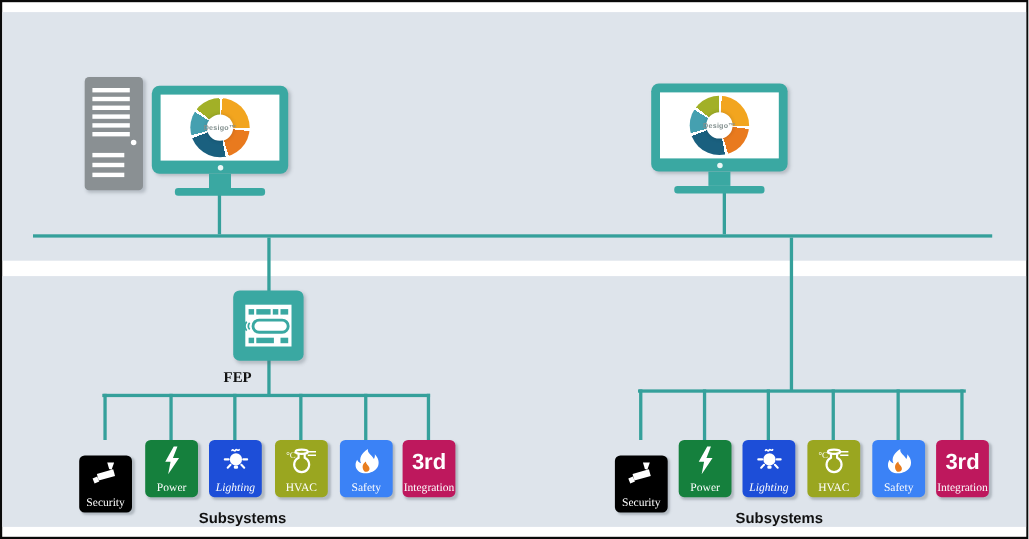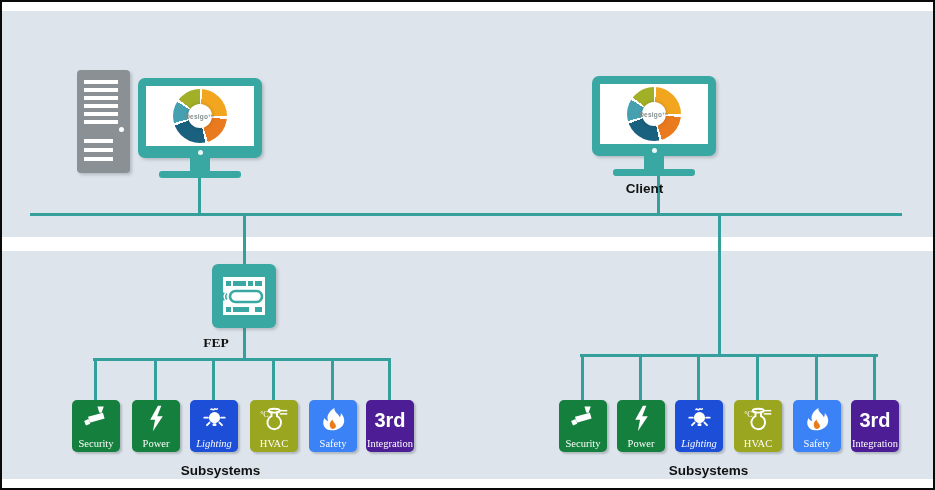--- a/index.html
+++ b/index.html
@@ -42,22 +42,22 @@
   #fep-box{position:absolute;left:210px;top:262px;width:64px;height:64px;background:#3aa8a2;border-radius:6px;
            box-shadow:2px 2px 3px rgba(90,100,110,.30);}
   
   .tile{position:absolute;top:398px;width:48px;height:52px;border-radius:5px;
         box-shadow:2px 2px 2px rgba(95,105,115,.35);}
   .tile-icon{position:absolute;left:0;right:0;top:4px;display:flex;justify-content:center;}
   .tile-label{position:absolute;left:0;right:0;bottom:3px;text-align:center;color:#fdfdfd;
         font-family:"Liberation Serif",serif;font-size:10.5px;}
   .tile-big{position:absolute;left:0;right:0;top:9px;text-align:center;color:#fff;
         font-weight:bold;font-size:20px;font-family:"Liberation Sans",sans-serif;}
-  .c-security{background:#15803d;} .c-power{background:#15803d;} .c-lighting{background:#1d4ed8;font-style:italic;}
-  .c-hvac{background:#9aa620;} .c-safety{background:#3b82f6;} .c-third{background:#4c1d95;}
+  .c-security{background:#000000;margin-top:14px;} .c-power{background:#15803d;} .c-lighting{background:#1d4ed8;font-style:italic;}
+  .c-hvac{background:#9aa620;} .c-safety{background:#3b82f6;} .c-third{background:#be185d;}
   .drop{position:absolute;width:3px;background:#35a09b;}
 </style>
 </head>
 <body>
 
 <div id="stage">
   <div id="panel-top" class="panel"></div>
   <div id="panel-bottom" class="panel"></div>
 
   <div class="tline" style="left:28px;top:211px;width:872px;height:3px;"></div>
@@ -115,21 +115,20 @@
         <div class="donut">
           <div class="donut-text">Desigo™</div>
         </div>
       </div>
       <div class="mdot"></div>
     </div>
     <div class="mneck"></div>
     <div class="mbase"></div>
   </div>
 
-  <div class="dlabel" style="left:560px;top:179px;width:165px;">Client</div>
   <div class="dlabel" style="left:192px;top:333px;width:44px;font-family:Liberation Serif, serif;">FEP</div>
   <div class="dlabel" style="left:146px;top:461px;width:145px;">Subsystems</div>
   <div class="dlabel" style="left:634px;top:461px;width:145px;">Subsystems</div>
 
   <div id="fep-box">
     <svg width="64" height="64" viewBox="0 0 64 64">
       <rect x="11" y="13" width="42" height="38" fill="#ffffff"></rect>
       <g fill="#3aa8a2">
         <rect x="14" y="17" width="5" height="5"></rect>
           <rect x="21" y="17" width="13" height="5"></rect>

